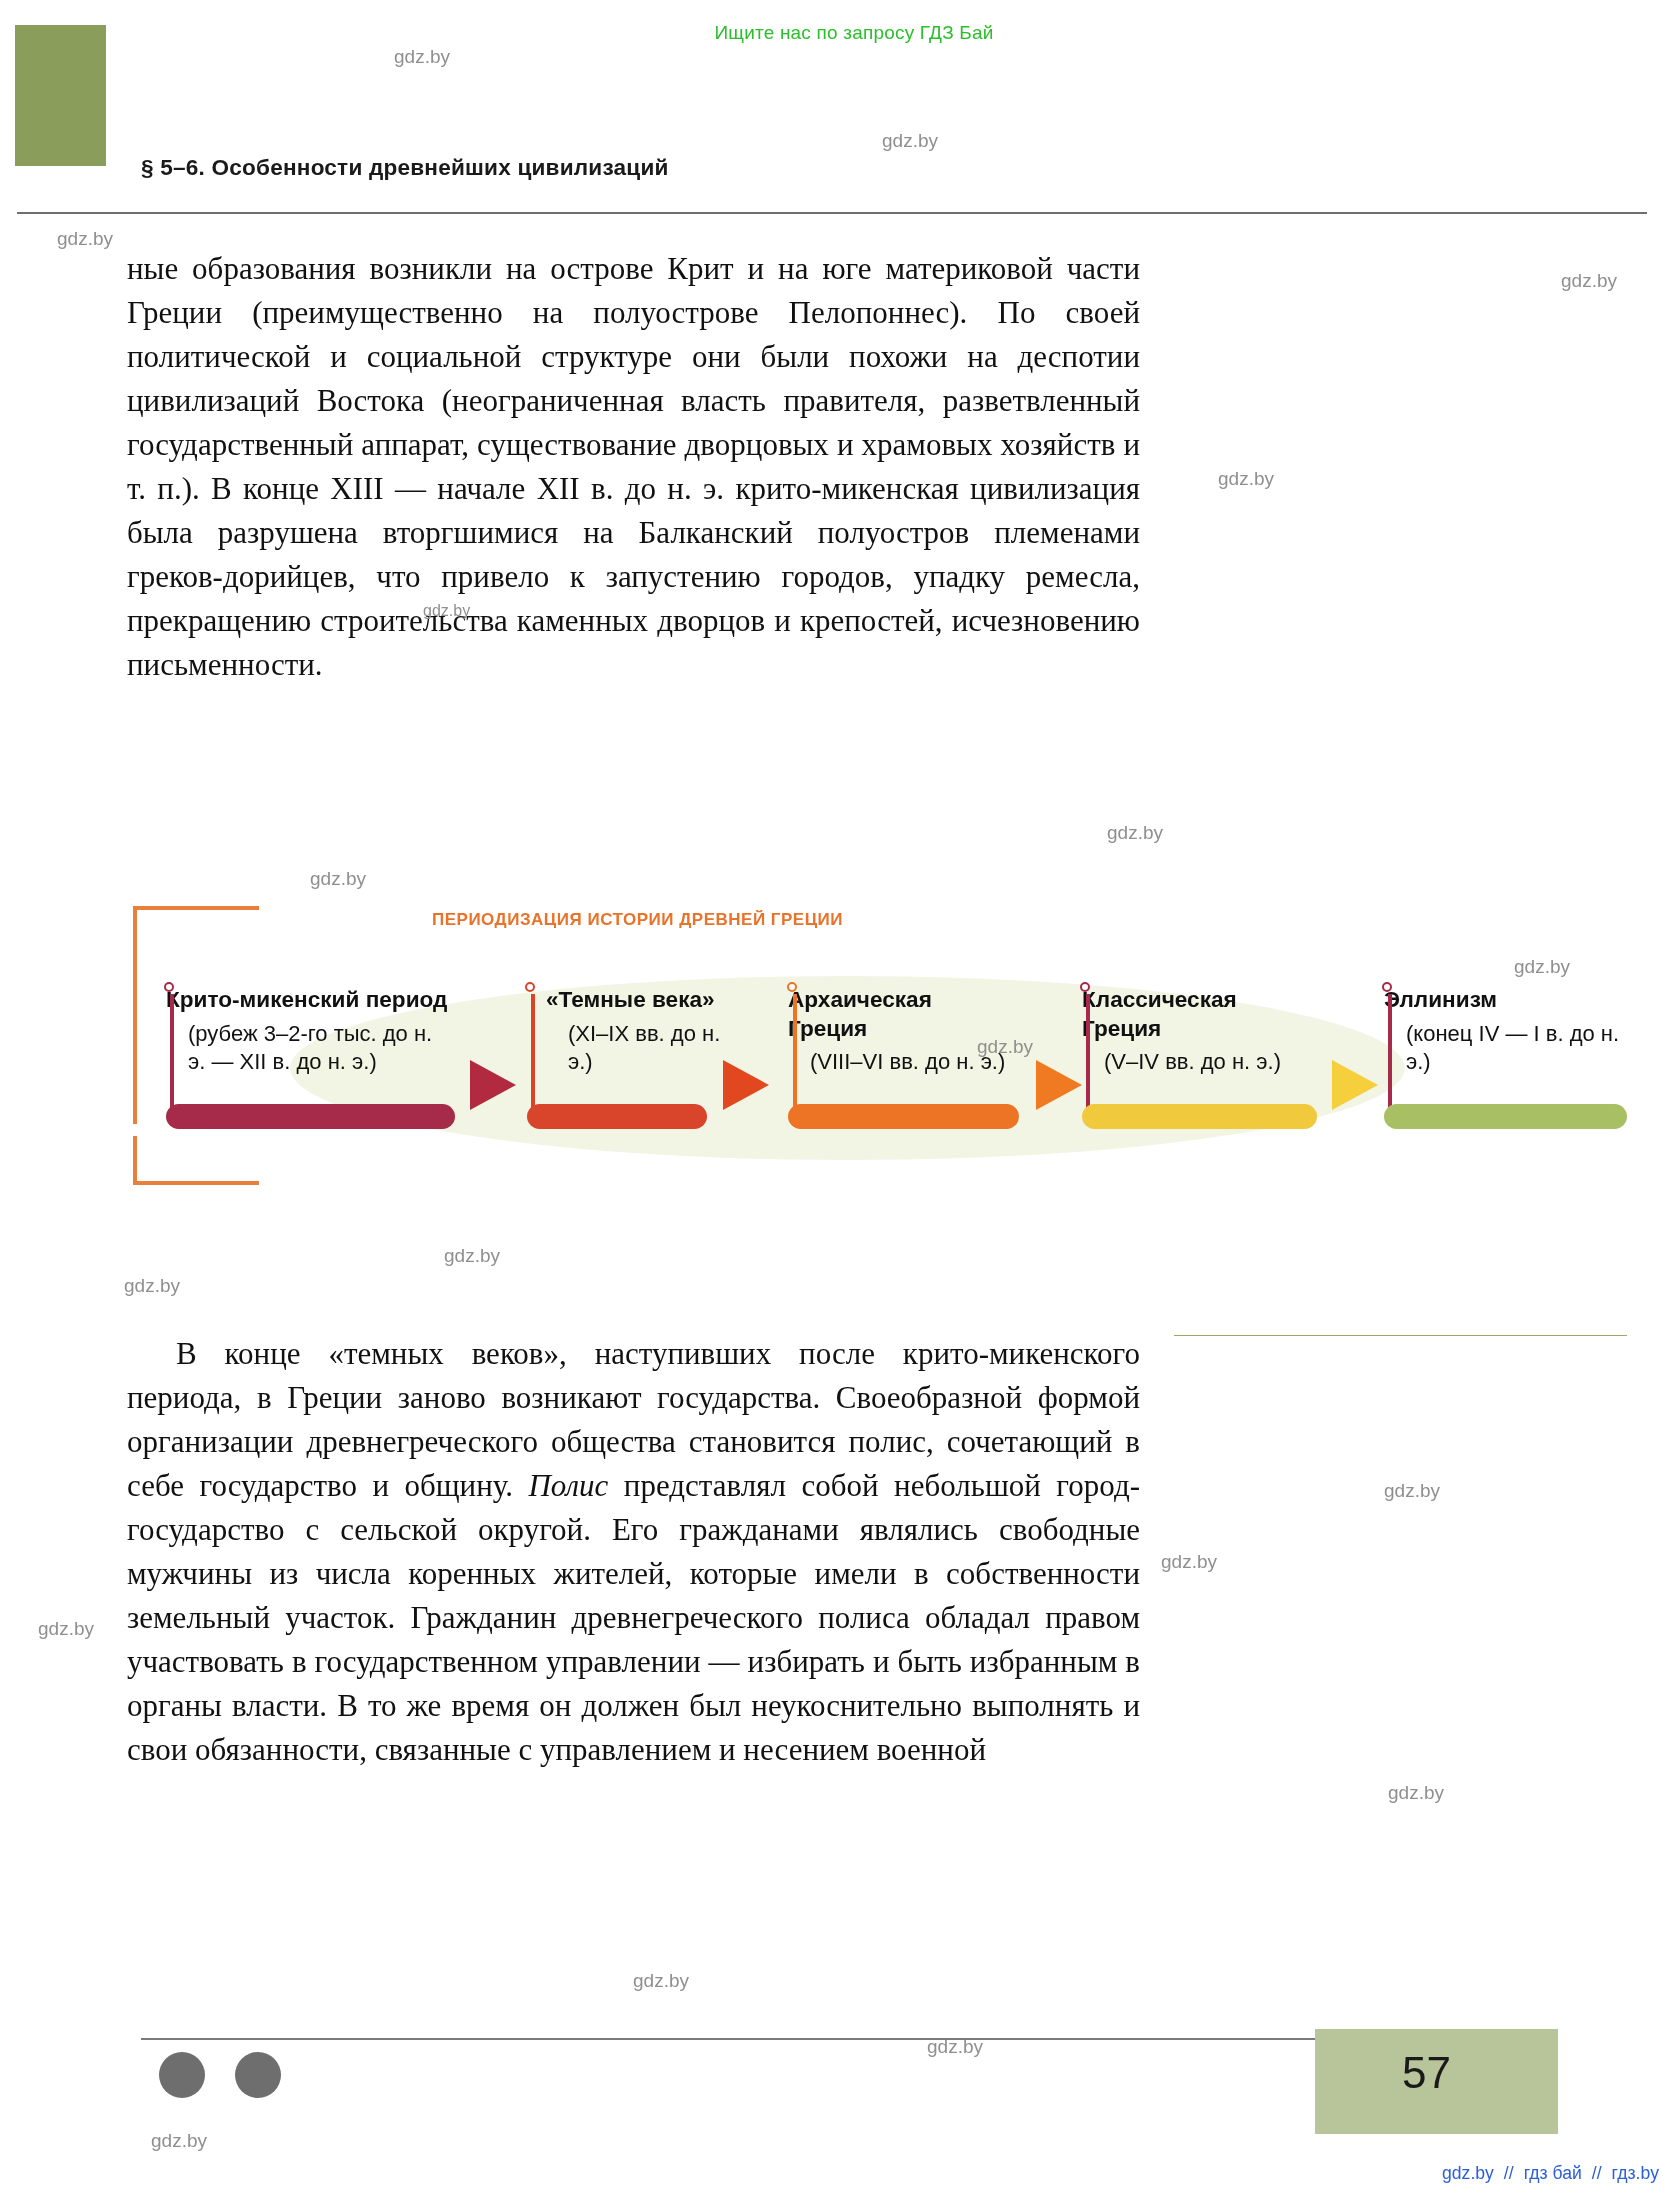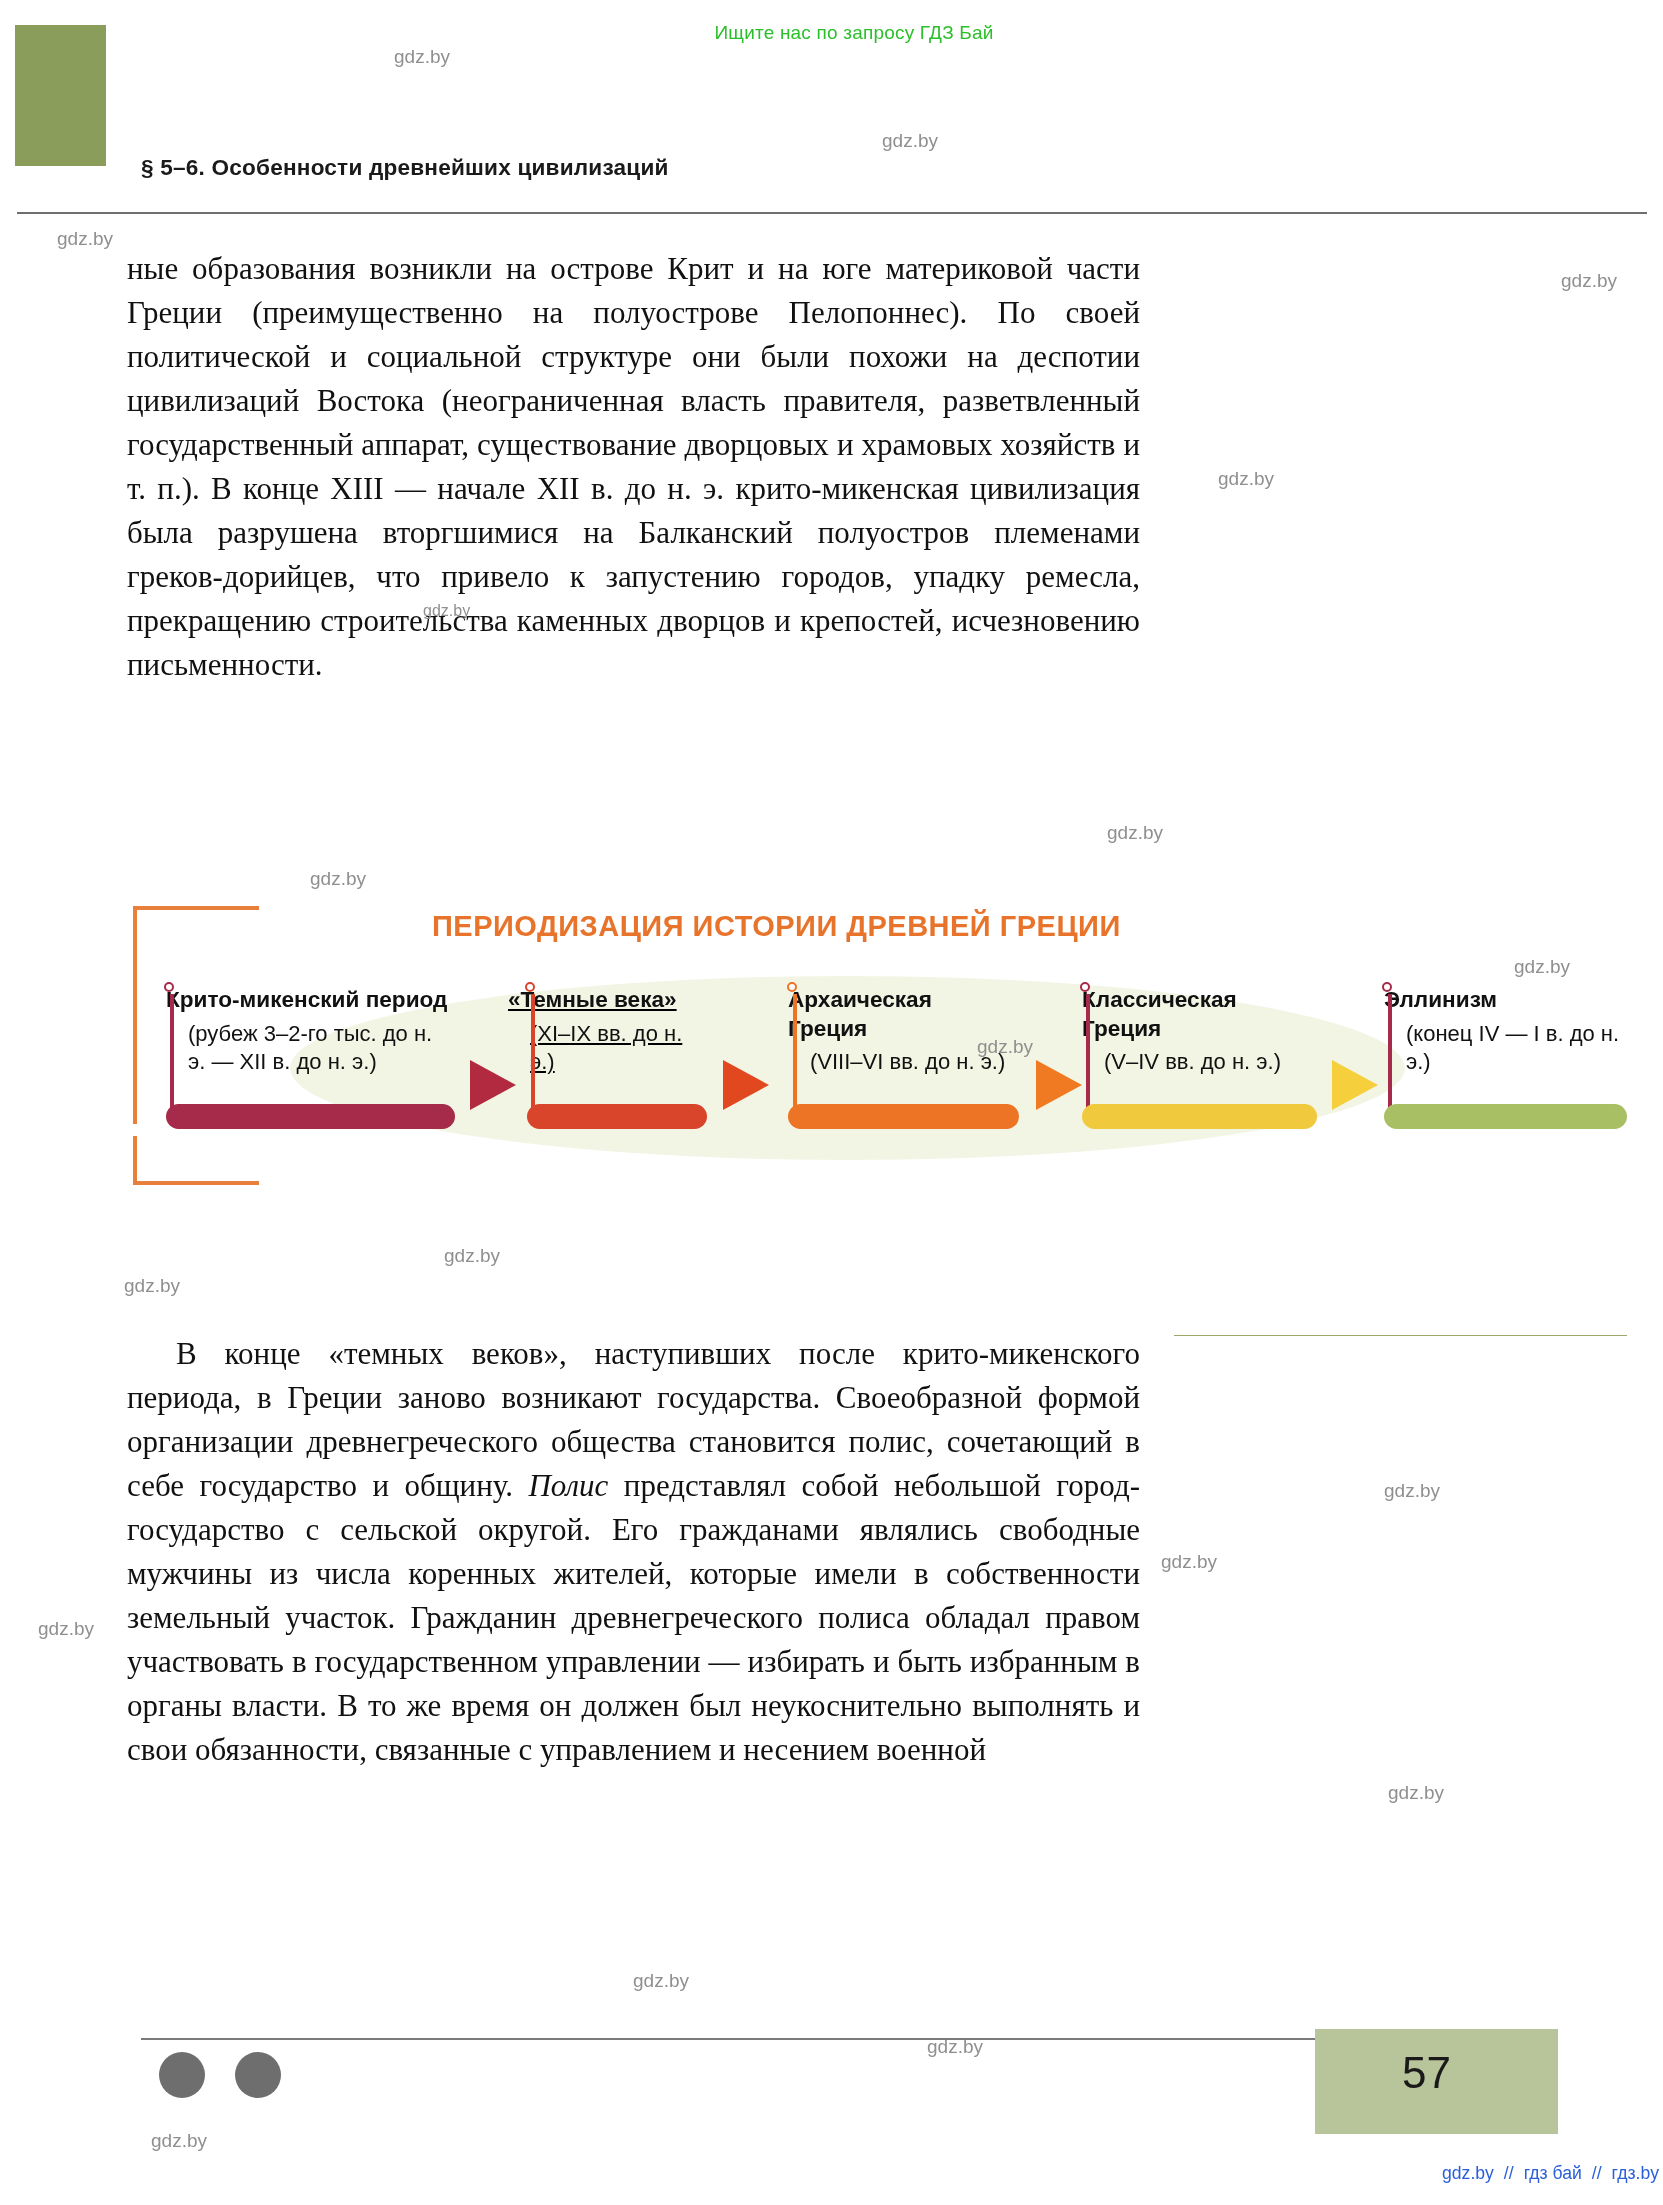--- a/index.html
+++ b/index.html
@@ -92,21 +92,21 @@
     top: 896px;
     width: 1476px;
     height: 361px;
   }
   .tl-title {
     position: absolute;
     left: 306px;
     top: 14.3px;
     font-family: "Liberation Sans", sans-serif;
     font-weight: bold;
-    font-size: 29px;
+    font-size: 17px;
     color: #e8732a;
     letter-spacing: 0.5px;
     white-space: nowrap;
   }
   
   .tl-bracket-top {
     position: absolute;
     left: 6.7px; top: 10px;
     width: 126px; height: 4.2px;
     background: #e8803c;
@@ -307,21 +307,21 @@
     <div class="tl-col" style="left:40px;width:289px;">
       <div class="tl-name">Крито-микенский период</div>
       <div class="tl-dates">(рубеж 3–2-го тыс. до н. э. — XII в. до н. э.)</div>
     </div>
     <div class="tl-stem" style="left:44px;color:#a62a4a;background:#a62a4a;">
       <div class="tl-dot"></div>
     </div>
     <div class="tl-bar" style="left:40px;width:289px;background:#a62a4a;"></div>
     <div class="tl-arrow" style="left:344px;border-left:46px solid #b22a3f;"></div>
 
-    <div class="tl-col" style="left:382px;width:180px;text-decoration:underline;">
+    <div class="tl-col" style="left:420px;width:180px;">
       <div class="tl-name">«Темные века»</div>
       <div class="tl-dates">(XI–IX вв. до н. э.)</div>
     </div>
     <div class="tl-stem" style="left:405px;color:#d8452a;background:#d8452a;">
       <div class="tl-dot"></div>
     </div>
     <div class="tl-bar" style="left:401px;width:180px;background:#d8452a;"></div>
     <div class="tl-arrow" style="left:597px;border-left:46px solid #e2481f;"></div>
 
     <div class="tl-col" style="left:662px;width:218px;">

